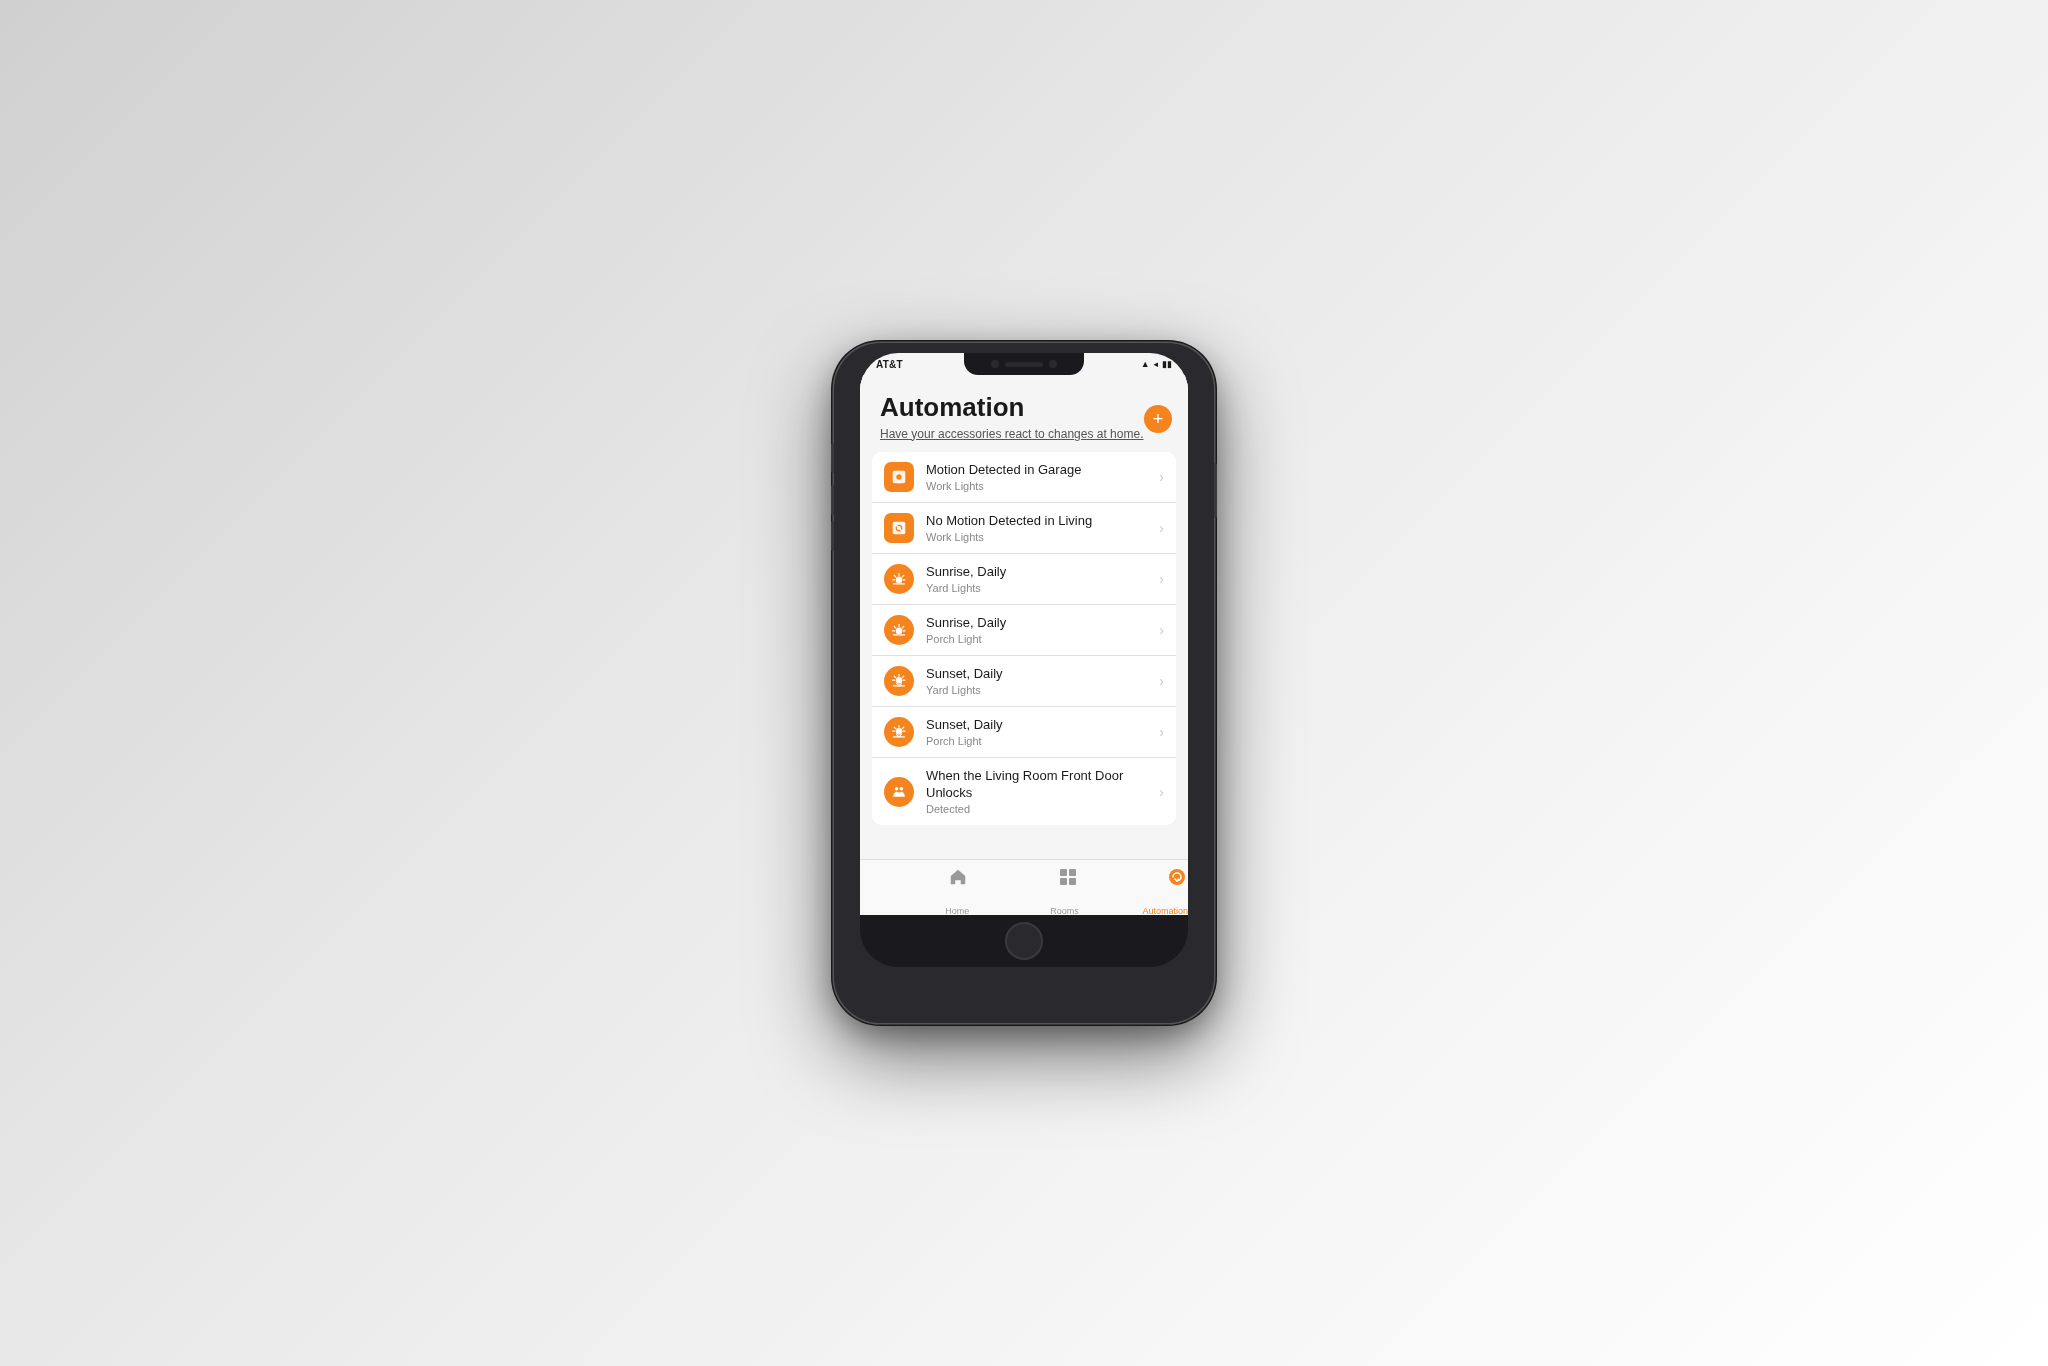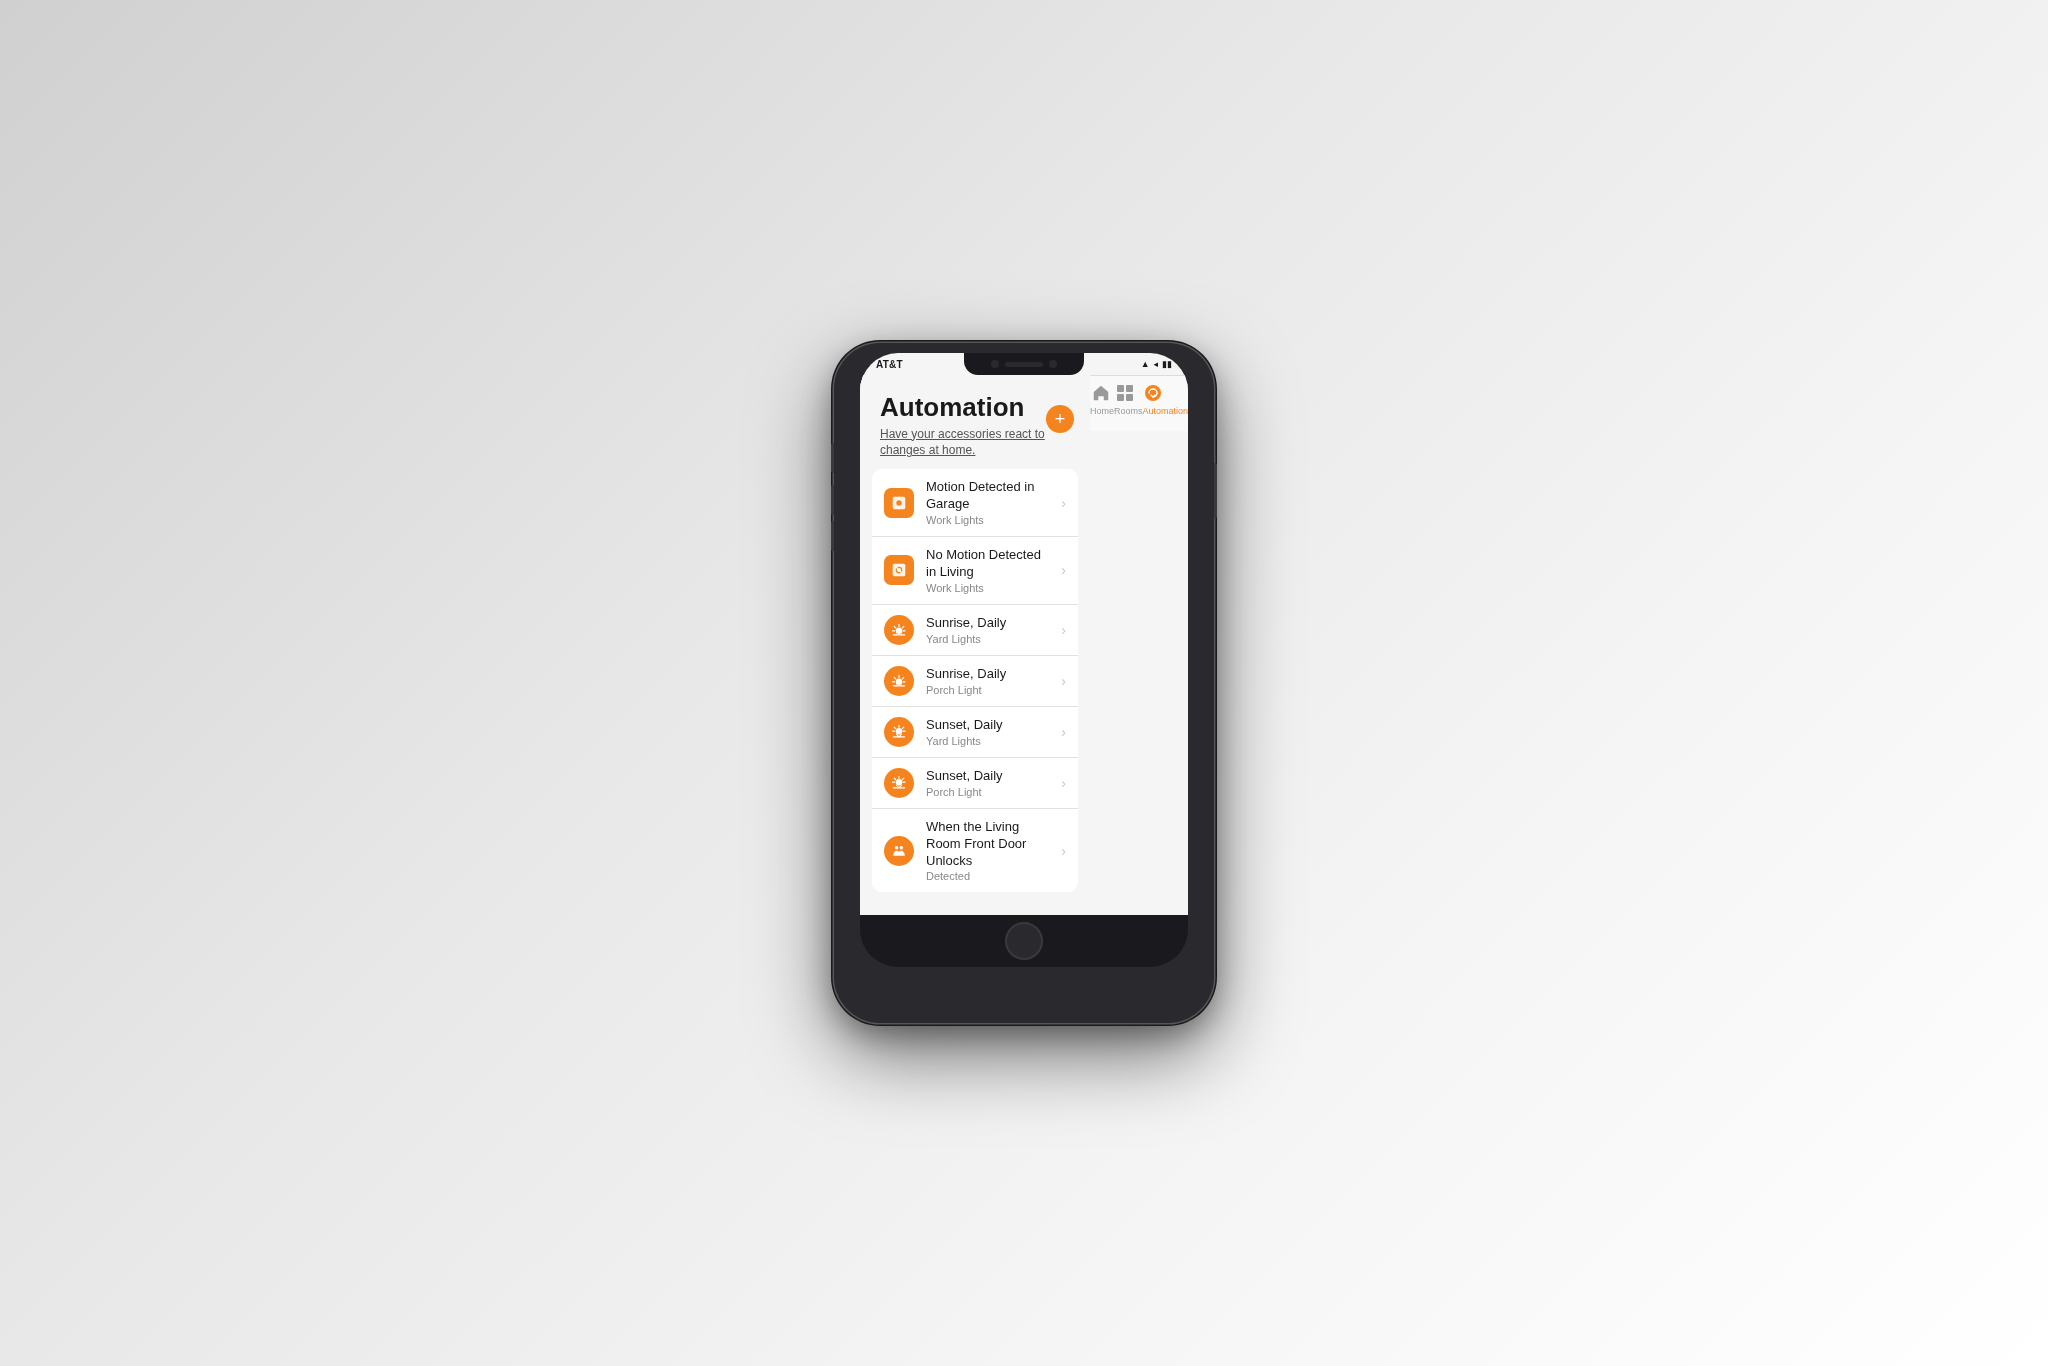--- a/index.html
+++ b/index.html
@@ -135,21 +135,21 @@
       height: 5px;
       background: #2a2a2e;
       border-radius: 3px;
     }
 
     
     .screen {
       flex: 1;
       background: #f5f5f5;
       display: flex;
-      flex-direction: row;
+      flex-direction: column;
       overflow: hidden;
     }
 
     
     .app-content {
       flex: 1;
       background: #f5f5f5;
       overflow-y: auto;
       padding: 0;
     }
@@ -283,22 +283,22 @@
       display: flex;
       align-items: flex-start;
       padding-top: 6px;
       flex-shrink: 0;
     }
 
     .tab-item {
       flex: 1;
       display: flex;
       flex-direction: column;
-      align-items: flex-start;
-      gap: 2px;
+      align-items: flex-end;
+      gap: 18px;
     }
 
     .tab-icon {
       width: 22px;
       height: 22px;
       display: flex;
       align-items: center;
       justify-content: center;
     }
 

